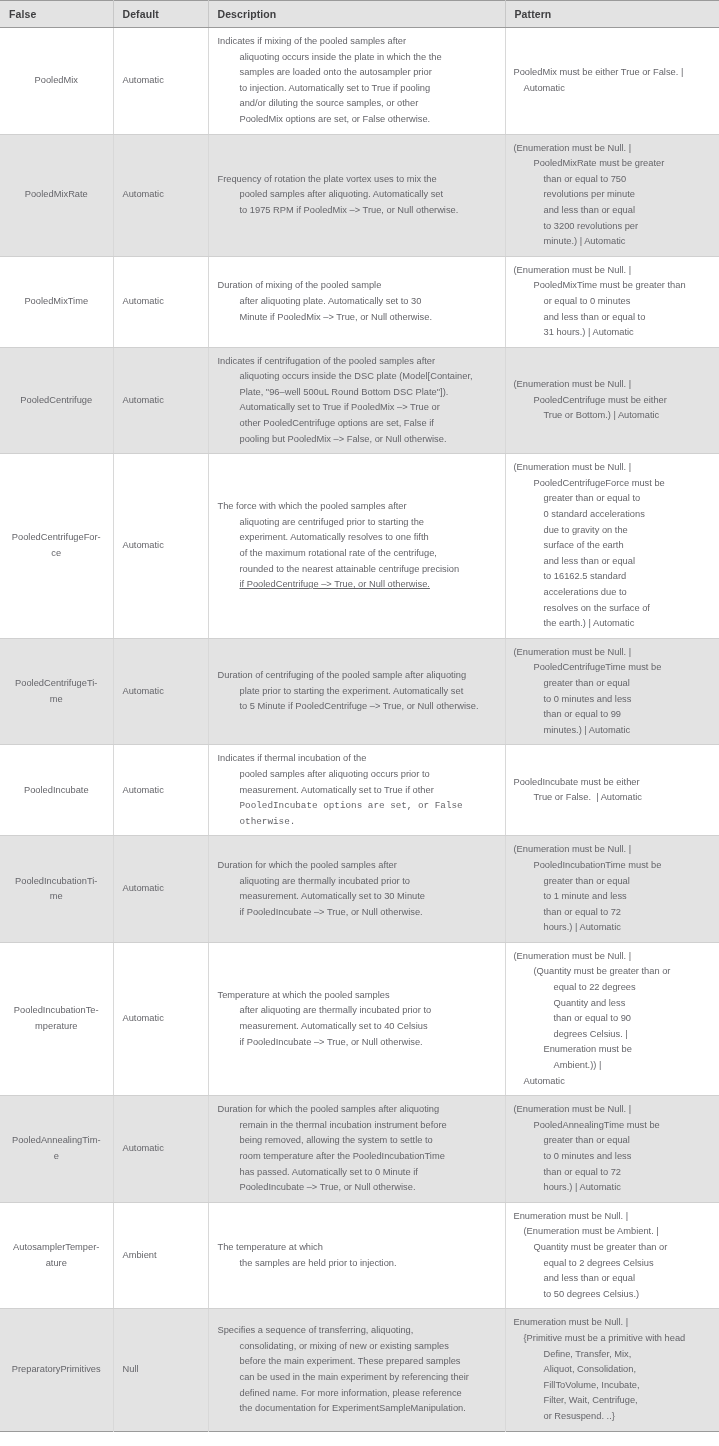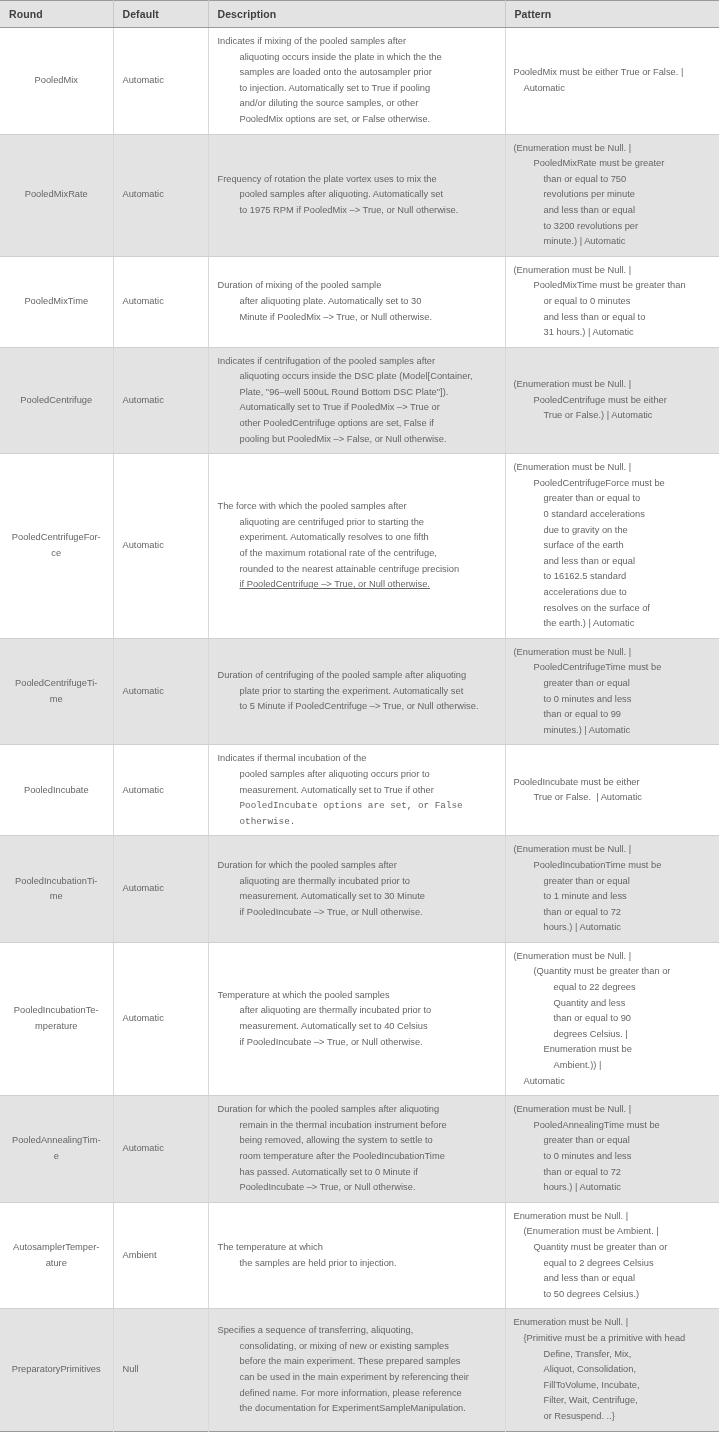--- a/index.html
+++ b/index.html
@@ -92,21 +92,21 @@
 
 <table class="options-table">
   <colgroup>
     <col class="c-name">
       <col class="c-default">
       <col class="c-desc">
       <col class="c-pattern">
   </colgroup>
   <thead>
     <tr>
-      <th>Round</th>
+      <th>False</th>
       <th>Default</th>
       <th>Description</th>
       <th>Pattern</th>
     </tr>
   </thead>
   <tbody id="tbody">
       <tr class="plain">
         <td class="name"><span class="nm">PooledMix</span></td>
         <td class="default">Automatic</td>
         <td class="desc">
@@ -163,21 +163,21 @@
           <span class="ln">Indicates if centrifugation of the pooled samples after</span>
           <span class="ln" style="padding-left: 22px;">aliquoting occurs inside the DSC plate (Model[Container,</span>
           <span class="ln" style="padding-left: 22px;">Plate, "96–well 500uL Round Bottom DSC Plate"]).</span>
           <span class="ln" style="padding-left: 22px;">Automatically set to True if PooledMix –&gt; True or</span>
           <span class="ln" style="padding-left: 22px;">other PooledCentrifuge options are set, False if</span>
           <span class="ln" style="padding-left: 22px;">pooling but PooledMix –&gt; False, or Null otherwise.</span>
         </td>
         <td class="pattern">
           <span class="ln ind0">(Enumeration must be Null. |</span>
           <span class="ln ind2">PooledCentrifuge must be either</span>
-          <span class="ln ind3">True or False.) | Automatic</span>
+          <span class="ln ind3">True or Bottom.) | Automatic</span>
         </td>
       </tr>
       <tr class="plain">
         <td class="name"><span class="nm">PooledCentrifugeFor-<br>ce</span></td>
         <td class="default">Automatic</td>
         <td class="desc">
           <span class="ln">The force with which the pooled samples after</span>
           <span class="ln" style="padding-left: 22px;">aliquoting are centrifuged prior to starting the</span>
           <span class="ln" style="padding-left: 22px;">experiment.  Automatically resolves to one fifth</span>
           <span class="ln" style="padding-left: 22px;">of the maximum rotational rate of the centrifuge,</span>

